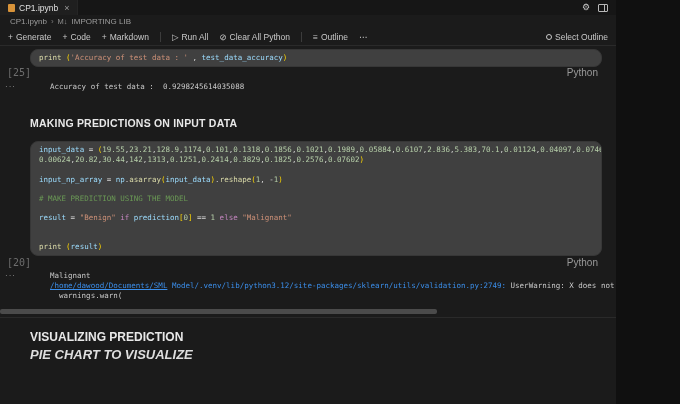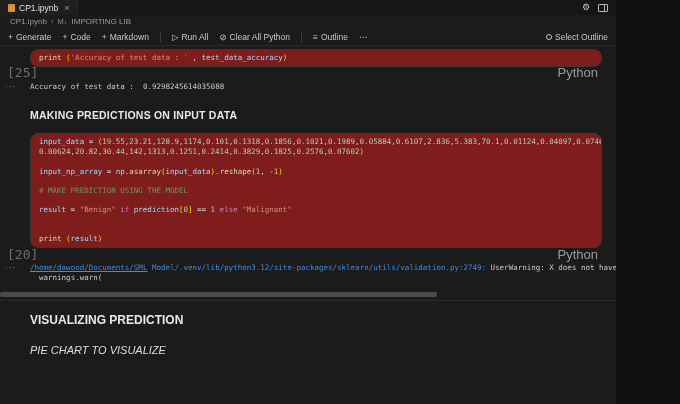--- a/index.html
+++ b/index.html
@@ -26,37 +26,37 @@
   .toolbar { height:18px; display:flex; align-items:center; gap:11px; padding:0 8px; font-size:8.5px; color:#c9c9c9; border-bottom:1px solid #2a2a2a; flex:0 0 auto; }
   .tbtn { display:inline-flex; align-items:center; gap:3px; background:none; border:none; color:#c9c9c9; font-size:8.5px; font-family:inherit; cursor:pointer; padding:0; }
   .tbtn .ic { color:#c9c9c9; font-size:8.5px; }
   .sep { width:1px; height:10px; background:#3c3c3c; display:inline-block; }
   .spacer { flex:1; }
   .kernel-ic { width:6px; height:6px; border:1px solid #c9c9c9; border-radius:50%; display:inline-block; }
 
   
   .nb { flex:1; overflow:hidden; padding-top:3px; background:#1b1b1b; }
   .row { display:flex; }
-  .gutter { flex:0 0 30px; padding-left:7px; font-family:"DejaVu Sans Mono", monospace; font-size:13px; color:#6e6e6e; }
-  .editor { flex:1; margin-right:14px; background:#7f1d1d; border:1px solid #373737; border-radius:8px; padding:3px 4px 3px 8px; overflow:hidden; }
+  .gutter { flex:0 0 30px; padding-left:7px; font-family:"DejaVu Sans Mono", monospace; font-size:10px; color:#6e6e6e; }
+  .editor { flex:1; margin-right:14px; background:#404040; border:1px solid #373737; border-radius:8px; padding:3px 4px 3px 8px; overflow:hidden; }
   .cl { font-family:"DejaVu Sans Mono", monospace; font-size:7.5px; line-height:9.7px; white-space:pre; }
   .status-row { height:12px; display:flex; align-items:center; }
-  .status-row .lang { margin-left:auto; margin-right:18px; font-size:13px; color:#9a9a9a; }
+  .status-row .lang { margin-left:auto; margin-right:18px; font-size:10px; color:#9a9a9a; }
   .out-gutter { flex:0 0 30px; padding-left:5px; color:#8a8a8a; font-size:8px; letter-spacing:1px; }
-  .out-body { flex:1; overflow:hidden; }
+  .out-body { flex:1; overflow:hidden;margin-left:20px; }
   .output { margin:3px 0 0 0; }
 
   .tk-f { color:#dcdcaa; } .tk-s { color:#ce9178; } .tk-v { color:#9cdcfe; }
   .tk-n { color:#b5cea8; } .tk-k { color:#c586c0; } .tk-c { color:#6a9955; }
   .tk-p, .tk-o { color:#d4d4d4; } .tk-b { color:#ffd700; } .tk-t { color:#c8c8c8; }
   .tk-l { color:#3b8eea; text-decoration:underline; } .tk-lp { color:#3b8eea; }
 
-  .md-h { margin:18px 0 12px 30px; font-size:10.5px; font-weight:bold; color:#e8e8e8; letter-spacing:.2px; }
+  .md-h { margin:26px 0 12px 30px; font-size:10.5px; font-weight:bold; color:#e8e8e8; letter-spacing:.2px; }
   .md-h2 { margin:12px 0 0 30px; font-size:12px; font-weight:bold; color:#e8e8e8; }
-  .md-i { margin:17px 0 0 30px; font-size:11px; font-weight:400; font-style:italic; color:#dedede; }
+  .md-i { margin:3px 0 0 30px; font-size:13px; font-weight:700; font-style:italic; color:#dedede; }
 
   .hscroll-zone { margin-top:9px; }
   .hscroll-thumb { width:437px; height:5px; background:#4b4b4b; border-radius:2px; }
   .divider { margin-top:3px; height:1px; background:#2a2a2a; }
 </style>
 </head>
 <body>
 
 <div class="window">
 
@@ -161,20 +161,21 @@
       </div>
       <div class="status-row">
         <div class="gutter">[20]</div>
         <span class="lang">Python</span>
       </div>
     </div>
 
     <div class="row output">
       <div class="out-gutter">···</div>
       <div class="out-body">
+          <div class="cl"><span class="tk-t">Malignant</span></div>
           <div class="cl"><span class="tk-l">/home/dawood/Documents/SML</span><span class="tk-lp"> Model/.venv/lib/python3.12/site-packages/sklearn/utils/validation.py:2749:</span><span class="tk-t"> UserWarning: X does not have valid feature nam</span></div>
           <div class="cl"><span class="tk-t">  warnings.warn(</span></div>
         </div>
     </div>
 
     <div class="hscroll-zone">
       <div class="hscroll-thumb"></div>
     </div>
     <div class="divider"></div>
 

